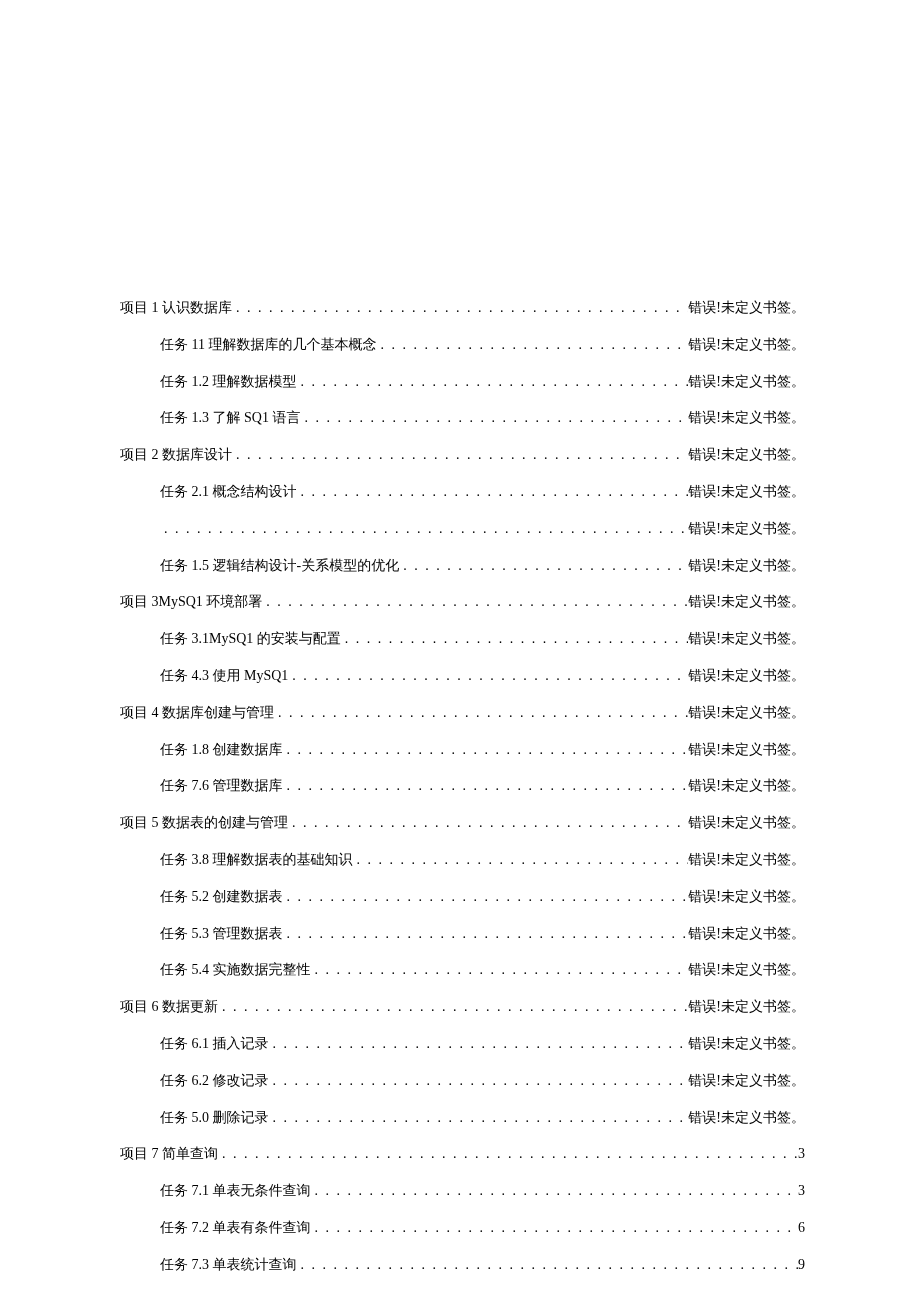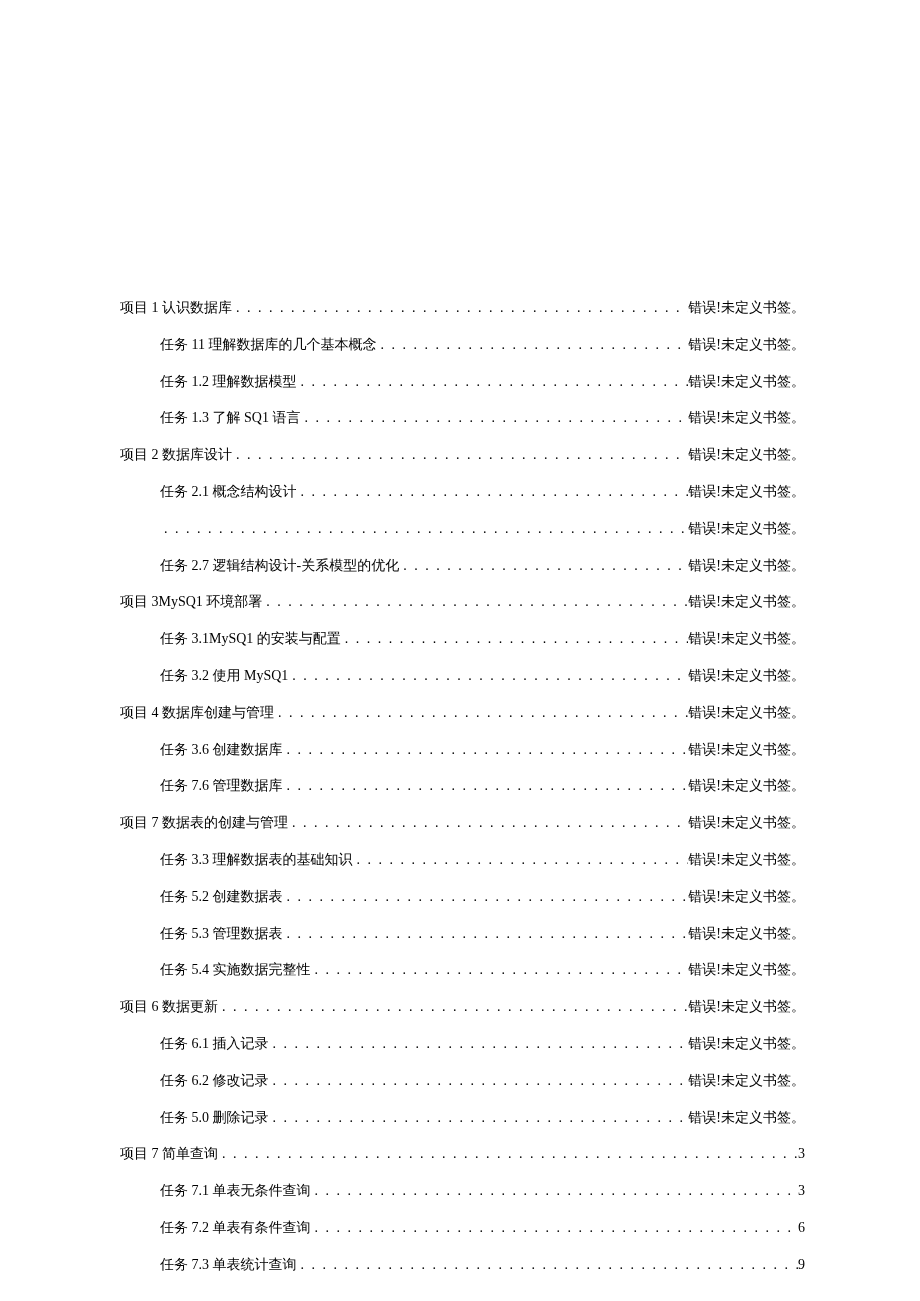--- a/index.html
+++ b/index.html
@@ -75,61 +75,61 @@
     <div class="toc-line level-2">
       <span class="toc-title">任务 2.1 概念结构设计</span>
       <span class="toc-leader">. . . . . . . . . . . . . . . . . . . . . . . . . . . . . . . . . . . . . . . . . . . . . . . . . . . . . . . . . . . . . . . . . . . . . . . . . . . . . . . . . . . . . . . . . . . . . . . . . . . . . . . . . . . . . . . . . . . . . . . . . . . . . . . . . . . . . . . . . . . . . . . . . . . . . . . . . . . . . . . . . . . . . . . . . . . . . . . . . . . . . . . . . . . . . . . . . . . . . . . . </span>
       <span class="toc-page">错误!未定义书签。</span>
     </div>
     <div class="toc-line level-2">
       <span class="toc-leader">. . . . . . . . . . . . . . . . . . . . . . . . . . . . . . . . . . . . . . . . . . . . . . . . . . . . . . . . . . . . . . . . . . . . . . . . . . . . . . . . . . . . . . . . . . . . . . . . . . . . . . . . . . . . . . . . . . . . . . . . . . . . . . . . . . . . . . . . . . . . . . . . . . . . . . . . . . . . . . . . . . . . . . . . . . . . . . . . . . . . . . . . . . . . . . . . . . . . . . . . </span>
       <span class="toc-page">错误!未定义书签。</span>
     </div>
     <div class="toc-line level-2">
-      <span class="toc-title">任务 2.7 逻辑结构设计-关系模型的优化</span>
+      <span class="toc-title">任务 1.5 逻辑结构设计-关系模型的优化</span>
       <span class="toc-leader">. . . . . . . . . . . . . . . . . . . . . . . . . . . . . . . . . . . . . . . . . . . . . . . . . . . . . . . . . . . . . . . . . . . . . . . . . . . . . . . . . . . . . . . . . . . . . . . . . . . . . . . . . . . . . . . . . . . . . . . . . . . . . . . . . . . . . . . . . . . . . . . . . . . . . . . . . . . . . . . . . . . . . . . . . . . . . . . . . . . . . . . . . . . . . . . . . . . . . . . . </span>
       <span class="toc-page">错误!未定义书签。</span>
     </div>
     <div class="toc-line level-1">
       <span class="toc-title">项目 3MySQ1 环境部署</span>
       <span class="toc-leader">. . . . . . . . . . . . . . . . . . . . . . . . . . . . . . . . . . . . . . . . . . . . . . . . . . . . . . . . . . . . . . . . . . . . . . . . . . . . . . . . . . . . . . . . . . . . . . . . . . . . . . . . . . . . . . . . . . . . . . . . . . . . . . . . . . . . . . . . . . . . . . . . . . . . . . . . . . . . . . . . . . . . . . . . . . . . . . . . . . . . . . . . . . . . . . . . . . . . . . . . </span>
       <span class="toc-page">错误!未定义书签。</span>
     </div>
     <div class="toc-line level-2">
       <span class="toc-title">任务 3.1MySQ1 的安装与配置</span>
       <span class="toc-leader">. . . . . . . . . . . . . . . . . . . . . . . . . . . . . . . . . . . . . . . . . . . . . . . . . . . . . . . . . . . . . . . . . . . . . . . . . . . . . . . . . . . . . . . . . . . . . . . . . . . . . . . . . . . . . . . . . . . . . . . . . . . . . . . . . . . . . . . . . . . . . . . . . . . . . . . . . . . . . . . . . . . . . . . . . . . . . . . . . . . . . . . . . . . . . . . . . . . . . . . . </span>
       <span class="toc-page">错误!未定义书签。</span>
     </div>
     <div class="toc-line level-2">
-      <span class="toc-title">任务 3.2 使用 MySQ1</span>
+      <span class="toc-title">任务 4.3 使用 MySQ1</span>
       <span class="toc-leader">. . . . . . . . . . . . . . . . . . . . . . . . . . . . . . . . . . . . . . . . . . . . . . . . . . . . . . . . . . . . . . . . . . . . . . . . . . . . . . . . . . . . . . . . . . . . . . . . . . . . . . . . . . . . . . . . . . . . . . . . . . . . . . . . . . . . . . . . . . . . . . . . . . . . . . . . . . . . . . . . . . . . . . . . . . . . . . . . . . . . . . . . . . . . . . . . . . . . . . . . </span>
       <span class="toc-page">错误!未定义书签。</span>
     </div>
     <div class="toc-line level-1">
       <span class="toc-title">项目 4 数据库创建与管理</span>
       <span class="toc-leader">. . . . . . . . . . . . . . . . . . . . . . . . . . . . . . . . . . . . . . . . . . . . . . . . . . . . . . . . . . . . . . . . . . . . . . . . . . . . . . . . . . . . . . . . . . . . . . . . . . . . . . . . . . . . . . . . . . . . . . . . . . . . . . . . . . . . . . . . . . . . . . . . . . . . . . . . . . . . . . . . . . . . . . . . . . . . . . . . . . . . . . . . . . . . . . . . . . . . . . . . </span>
       <span class="toc-page">错误!未定义书签。</span>
     </div>
     <div class="toc-line level-2">
-      <span class="toc-title">任务 3.6 创建数据库</span>
+      <span class="toc-title">任务 1.8 创建数据库</span>
       <span class="toc-leader">. . . . . . . . . . . . . . . . . . . . . . . . . . . . . . . . . . . . . . . . . . . . . . . . . . . . . . . . . . . . . . . . . . . . . . . . . . . . . . . . . . . . . . . . . . . . . . . . . . . . . . . . . . . . . . . . . . . . . . . . . . . . . . . . . . . . . . . . . . . . . . . . . . . . . . . . . . . . . . . . . . . . . . . . . . . . . . . . . . . . . . . . . . . . . . . . . . . . . . . . </span>
       <span class="toc-page">错误!未定义书签。</span>
     </div>
     <div class="toc-line level-2">
       <span class="toc-title">任务 7.6 管理数据库</span>
       <span class="toc-leader">. . . . . . . . . . . . . . . . . . . . . . . . . . . . . . . . . . . . . . . . . . . . . . . . . . . . . . . . . . . . . . . . . . . . . . . . . . . . . . . . . . . . . . . . . . . . . . . . . . . . . . . . . . . . . . . . . . . . . . . . . . . . . . . . . . . . . . . . . . . . . . . . . . . . . . . . . . . . . . . . . . . . . . . . . . . . . . . . . . . . . . . . . . . . . . . . . . . . . . . . </span>
       <span class="toc-page">错误!未定义书签。</span>
     </div>
     <div class="toc-line level-1">
-      <span class="toc-title">项目 7 数据表的创建与管理</span>
+      <span class="toc-title">项目 5 数据表的创建与管理</span>
       <span class="toc-leader">. . . . . . . . . . . . . . . . . . . . . . . . . . . . . . . . . . . . . . . . . . . . . . . . . . . . . . . . . . . . . . . . . . . . . . . . . . . . . . . . . . . . . . . . . . . . . . . . . . . . . . . . . . . . . . . . . . . . . . . . . . . . . . . . . . . . . . . . . . . . . . . . . . . . . . . . . . . . . . . . . . . . . . . . . . . . . . . . . . . . . . . . . . . . . . . . . . . . . . . . </span>
       <span class="toc-page">错误!未定义书签。</span>
     </div>
     <div class="toc-line level-2">
-      <span class="toc-title">任务 3.3 理解数据表的基础知识</span>
+      <span class="toc-title">任务 3.8 理解数据表的基础知识</span>
       <span class="toc-leader">. . . . . . . . . . . . . . . . . . . . . . . . . . . . . . . . . . . . . . . . . . . . . . . . . . . . . . . . . . . . . . . . . . . . . . . . . . . . . . . . . . . . . . . . . . . . . . . . . . . . . . . . . . . . . . . . . . . . . . . . . . . . . . . . . . . . . . . . . . . . . . . . . . . . . . . . . . . . . . . . . . . . . . . . . . . . . . . . . . . . . . . . . . . . . . . . . . . . . . . . </span>
       <span class="toc-page">错误!未定义书签。</span>
     </div>
     <div class="toc-line level-2">
       <span class="toc-title">任务 5.2 创建数据表</span>
       <span class="toc-leader">. . . . . . . . . . . . . . . . . . . . . . . . . . . . . . . . . . . . . . . . . . . . . . . . . . . . . . . . . . . . . . . . . . . . . . . . . . . . . . . . . . . . . . . . . . . . . . . . . . . . . . . . . . . . . . . . . . . . . . . . . . . . . . . . . . . . . . . . . . . . . . . . . . . . . . . . . . . . . . . . . . . . . . . . . . . . . . . . . . . . . . . . . . . . . . . . . . . . . . . . </span>
       <span class="toc-page">错误!未定义书签。</span>
     </div>
     <div class="toc-line level-2">
       <span class="toc-title">任务 5.3 管理数据表</span>

